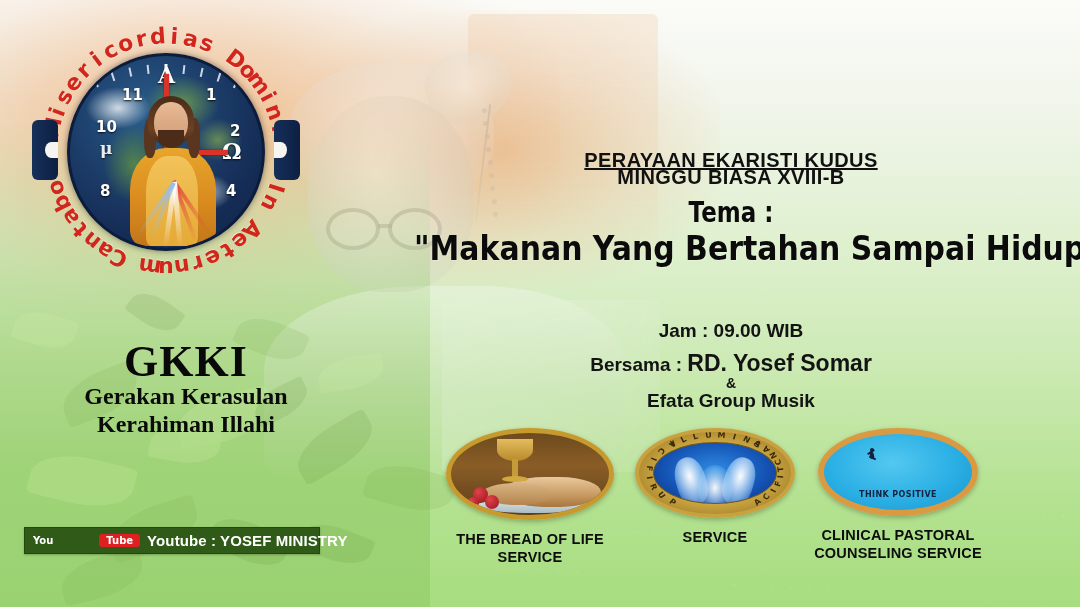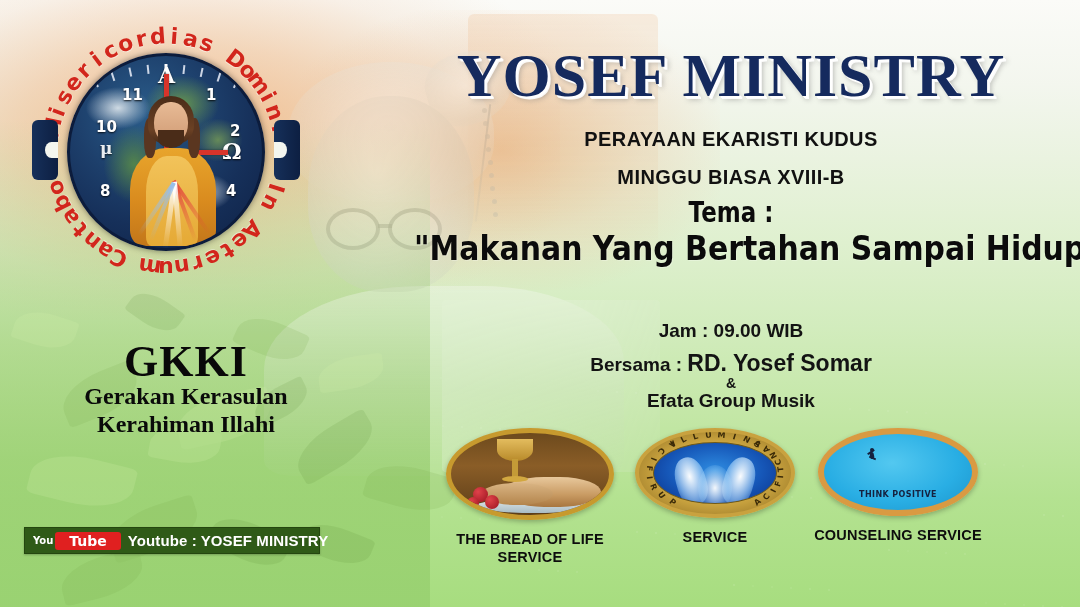--- a/index.html
+++ b/index.html
@@ -187,21 +187,21 @@
     font-family:"Liberation Serif", serif;font-weight:700;font-size:62px;letter-spacing:1px;
     color:#152a5e;
     text-shadow:
       2px 2px 0 #ffffff, 3px 3px 0 rgba(255,255,255,.9),
       4px 4px 5px rgba(120,120,120,.45);
   }
   .sub-line{
     position:absolute;left:408px;width:646px;text-align:center;
     font-weight:700;font-size:20px;color:#111;letter-spacing:.4px;
   }
-  #sub1{top:128px;}
+  #sub1{top:149px;text-decoration:underline;}
   #sub2{top:166px;}
   #tema-label{
     position:absolute;left:408px;top:196px;width:646px;text-align:center;
     font-family:"DejaVu Sans", sans-serif;font-weight:700;font-size:28px;color:#0b0b0b;
     transform:scaleX(.82);transform-origin:50% 50%;
   }
   #tema-text{
     position:absolute;left:372px;top:228px;width:700px;text-align:center;
     font-family:"DejaVu Sans", sans-serif;font-weight:700;font-size:34px;color:#0b0b0b;
     transform:scaleX(.88);transform-origin:50% 50%;white-space:nowrap;
@@ -250,21 +250,21 @@
   .bar-text{color:#ffffff;font-weight:700;font-size:15px;white-space:nowrap;letter-spacing:.1px;}
   .globe-ico{
     width:17px;height:17px;border-radius:50%;flex:0 0 auto;
     background:radial-gradient(circle at 34% 30%,#7fe0fb,#1aa6e0 55%,#0b74ad);
     position:relative;overflow:hidden;border:1px solid #0a6ca3;
   }
   .globe-ico::before{content:"";position:absolute;left:50%;top:0;width:1px;height:100%;background:rgba(255,255,255,.75);}
   .globe-ico::after{content:"";position:absolute;left:0;top:50%;width:100%;height:1px;background:rgba(255,255,255,.75);}
   .yt-ico{display:flex;align-items:center;gap:2px;flex:0 0 auto;}
   .yt-you{color:#fff;font-weight:700;font-size:10px;font-family:"DejaVu Sans",sans-serif;}
-  .yt-tube{background:#e02020;color:#fff;font-weight:700;font-size:14px;border-radius:3px;padding:1px 14px;font-family:"DejaVu Sans",sans-serif;}
+  .yt-tube{background:#e02020;color:#fff;font-weight:700;font-size:10px;border-radius:3px;padding:1px 7px;font-family:"DejaVu Sans",sans-serif;margin-left:44px;}
 
   
   .svc{position:absolute;text-align:center;}
   #svc1{left:432px;top:428px;width:196px;}
   #svc2{left:622px;top:428px;width:186px;}
   #svc3{left:800px;top:428px;width:196px;}
   .oval{
     position:relative;margin:0 auto;border-radius:50%;overflow:hidden;
     box-shadow:0 2px 5px rgba(0,0,0,.25);
   }
@@ -539,21 +539,20 @@
         <div class="ray blue" style="transform:rotate(34deg);"></div>
         <div class="j-hair-side l"></div>
         <div class="j-hair-side r"></div>
         <div class="j-hair"></div>
         <div class="j-head"></div>
         <div class="j-beard"></div>
       </div>
     </div>
   </div>
 
-  <div id="title">YOSEF MINISTRY</div>
   <div class="sub-line" id="sub1">PERAYAAN EKARISTI KUDUS</div>
   <div class="sub-line" id="sub2">MINGGU BIASA XVIII-B</div>
   <div id="tema-label">Tema :</div>
   <div id="tema-text">"Makanan Yang Bertahan Sampai Hidup Kekal"</div>
 
   <div class="info-line" id="time">Jam : 09.00 WIB</div>
 
   <div id="bersama-wrap">
     <span id="bersama">Bersama : </span><span id="speaker">RD. Yosef Somar</span>
   </div>
@@ -639,17 +638,18 @@
     <div class="oval" id="oval3">
       <div class="jumper">
         <div class="ja"></div>
           <div class="jb"></div>
           <div class="jh"></div>
           <div class="jl"></div>
       </div>
       <div class="ican-sub">THINK POSITIVE</div>
     </div>
     <div class="svc-label">
+      <div>CLINICAL PASTORAL</div>
       <div>COUNSELING SERVICE</div>
     </div>
   </div>
 
 </div>
 
 </body></html>

